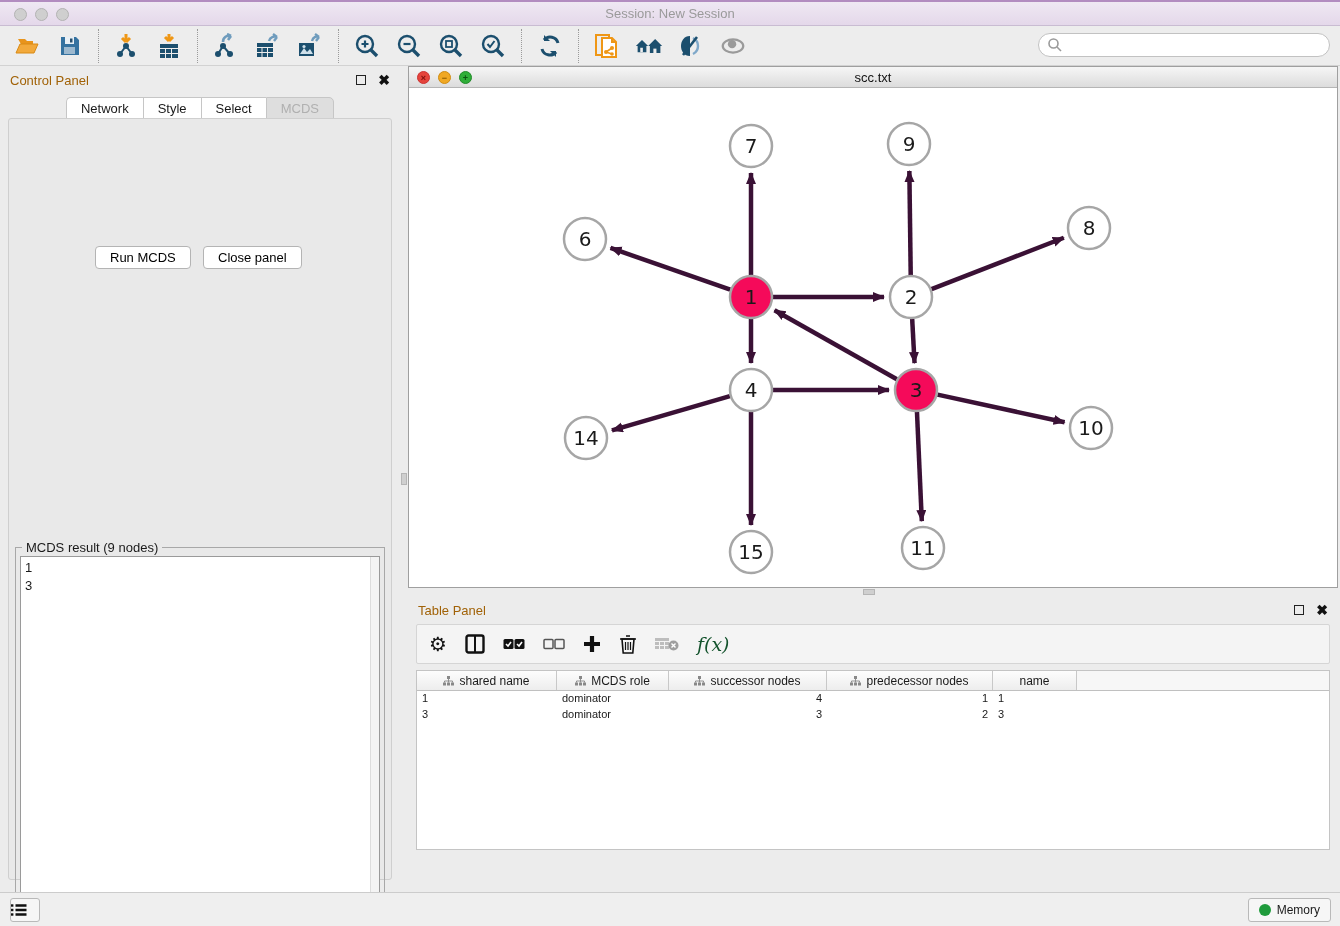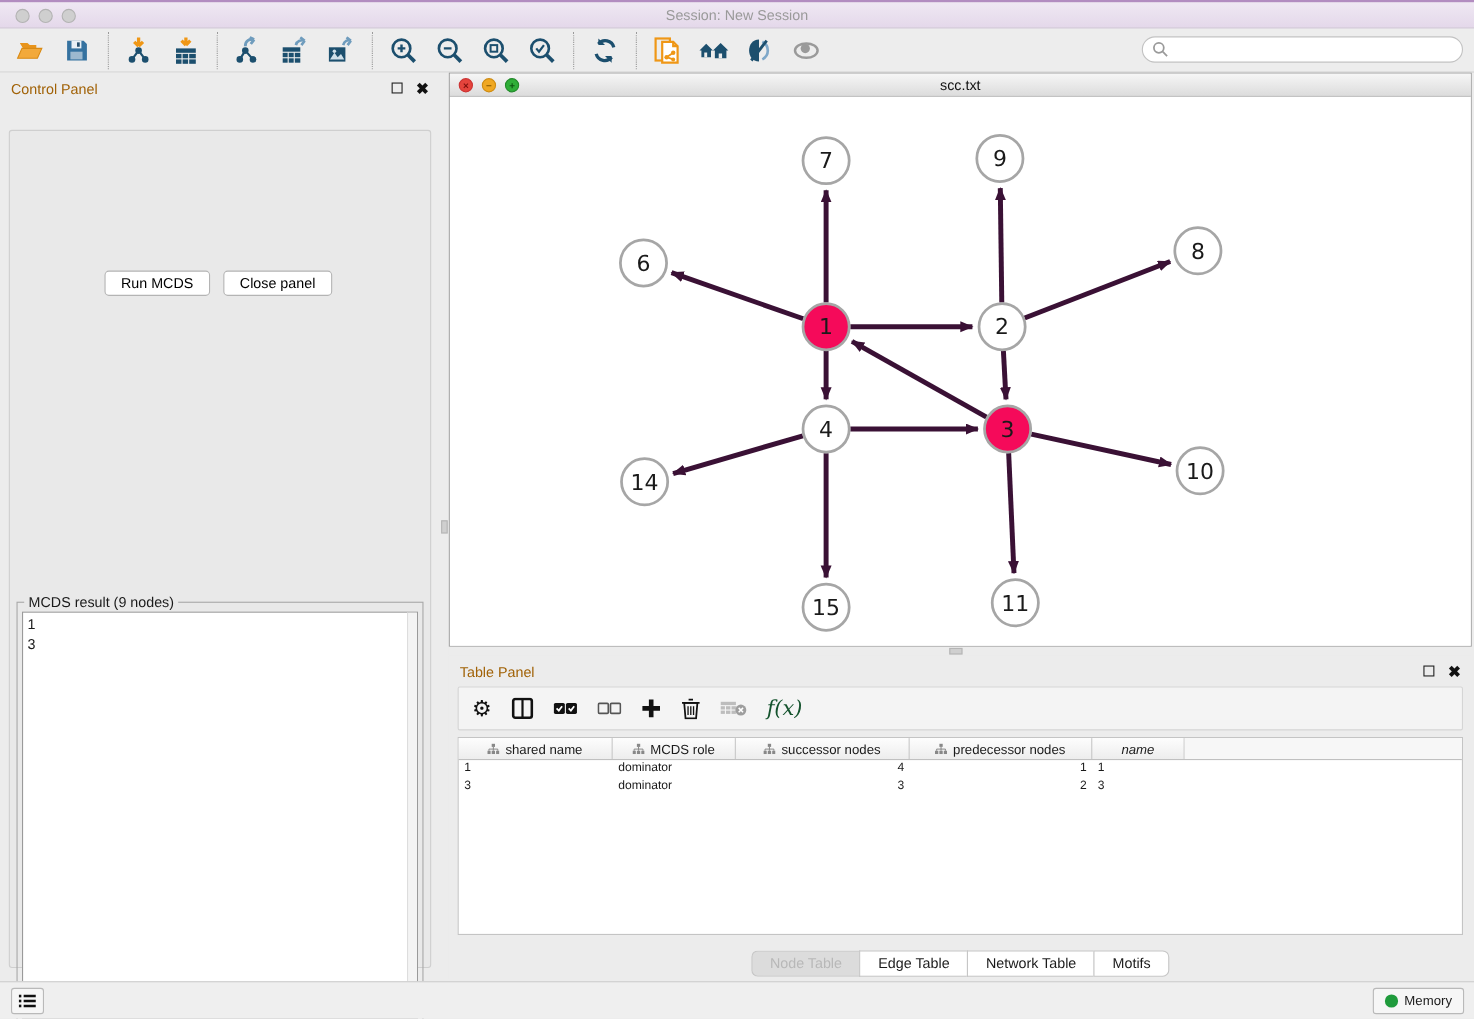--- a/index.html
+++ b/index.html
@@ -91,21 +91,21 @@
   .td.num { text-align:right; }
   .tp-tabs { position:absolute; left:0; top:268px; width:930px; display:flex; justify-content:center; }
   .tp-tab { font-size:13px; padding:3px 16px 4px; background:#fff; border:1px solid #c6c6c6; border-right:none; }
   .tp-tab:first-child { border-radius:6px 0 0 6px; }
   .tp-tab.last { border-right:1px solid #c6c6c6; border-radius:0 6px 6px 0; }
   .tp-tab.selected { background:#dcdcdc; color:#b8b8b8; }
 
   
   .statusbar { left:0; top:892px; width:1340px; height:34px; background:#efefef; border-top:1px solid #cccccc; }
   .status-btn { position:absolute; top:5px; height:24px; background:#f6f6f6; border:1px solid #b9b9b9; border-radius:3px;
-    display:flex; align-items:center; justify-content:center; gap:6px; font-size:12px; font-family:"Liberation Sans",sans-serif; }
+    display:flex; align-items:center; gap:6px; font-size:12px; font-family:"Liberation Sans",sans-serif; }
   .list-btn { left:10px; width:30px; }
   .memory-btn { right:9px; padding:0 10px; }
   .green-dot { width:12px; height:12px; border-radius:50%; background:#1f9b3c; }
 
   svg { display:block; }
 </style>
 </head>
 <body>
 
 <div class="abs titlebar">
@@ -279,20 +279,26 @@
     <input class="search-input" placeholder="" style="">
   </div>
 </div>
 
 <div class="abs control-panel">
   <div class="panel-head">
     <span class="panel-title">Control Panel</span>
     <span class="spacer"></span>
     <span class="mini-float"></span>
     <span class="mini-close">✖</span>
+  </div>
+  <div class="cp-tabs">
+    <div class="cp-tab">Network</div>
+    <div class="cp-tab">Style</div>
+    <div class="cp-tab">Select</div>
+    <div class="cp-tab last selected">MCDS</div>
   </div>
   <div class="cp-content">
     <button class="cp-btn" style="left:86px;">Run MCDS</button>
     <button class="cp-btn" style="left:194px;">Close panel</button>
     <div class="groupbox">
       <div class="groupbox-title">MCDS result (9 nodes)</div>
       <div class="result-area">1
 3</div>
       <div class="result-scroll" style="right:5px; top:9px; height:368px;"></div>
     </div>
@@ -458,21 +464,21 @@
         <div class="th" style="width: 166px;">
           <svg width="11" height="10" viewBox="0 0 11 10">
             <rect x="4" y="0" width="3" height="3" fill="#888"></rect>
             <rect x="0" y="6.5" width="3" height="3" fill="#888"></rect>
             <rect x="4" y="6.5" width="3" height="3" fill="#888"></rect>
             <rect x="8" y="6.5" width="3" height="3" fill="#888"></rect>
             <path d="M5.5 3v2M1.5 6.5V5h8v1.5M5.5 5v1.5" stroke="#888" stroke-width="0.9" fill="none"></path>
           </svg>
           <span>predecessor nodes</span>
         </div>
-        <div class="th" style="width: 84px; font-style: italic;">
+        <div class="th" style="width: 84px;">
           <span>name</span>
         </div>
         <div class="th filler"></div>
       </div>
     <div id="tbl-body">
         <div class="tbl-row">
           <div class="td" style="width: 140px;">1</div>
           <div class="td" style="width: 112px;">dominator</div>
           <div class="td num" style="width: 158px;">4</div>
           <div class="td num" style="width: 166px;">1</div>
@@ -481,26 +487,20 @@
         <div class="tbl-row">
           <div class="td" style="width: 140px;">3</div>
           <div class="td" style="width: 112px;">dominator</div>
           <div class="td num" style="width: 158px;">3</div>
           <div class="td num" style="width: 166px;">2</div>
           <div class="td" style="width: 84px;">3</div>
         </div>
       </div>
   </div>
 
-  <div class="tp-tabs">
-    <div class="tp-tab selected">Node Table</div>
-    <div class="tp-tab">Edge Table</div>
-    <div class="tp-tab">Network Table</div>
-    <div class="tp-tab last">Motifs</div>
-  </div>
 </div>
 
 <div class="abs statusbar">
   <div class="status-btn list-btn">
     <svg width="16" height="14" viewBox="0 0 16 14">
       <g stroke="#111" stroke-width="2.4">
           <path d="M4.5 2.5h11M4.5 7h11M4.5 11.5h11"></path>
         </g>
       <g fill="#111">
           <rect x="0" y="1.3" width="2.4" height="2.4"></rect>

